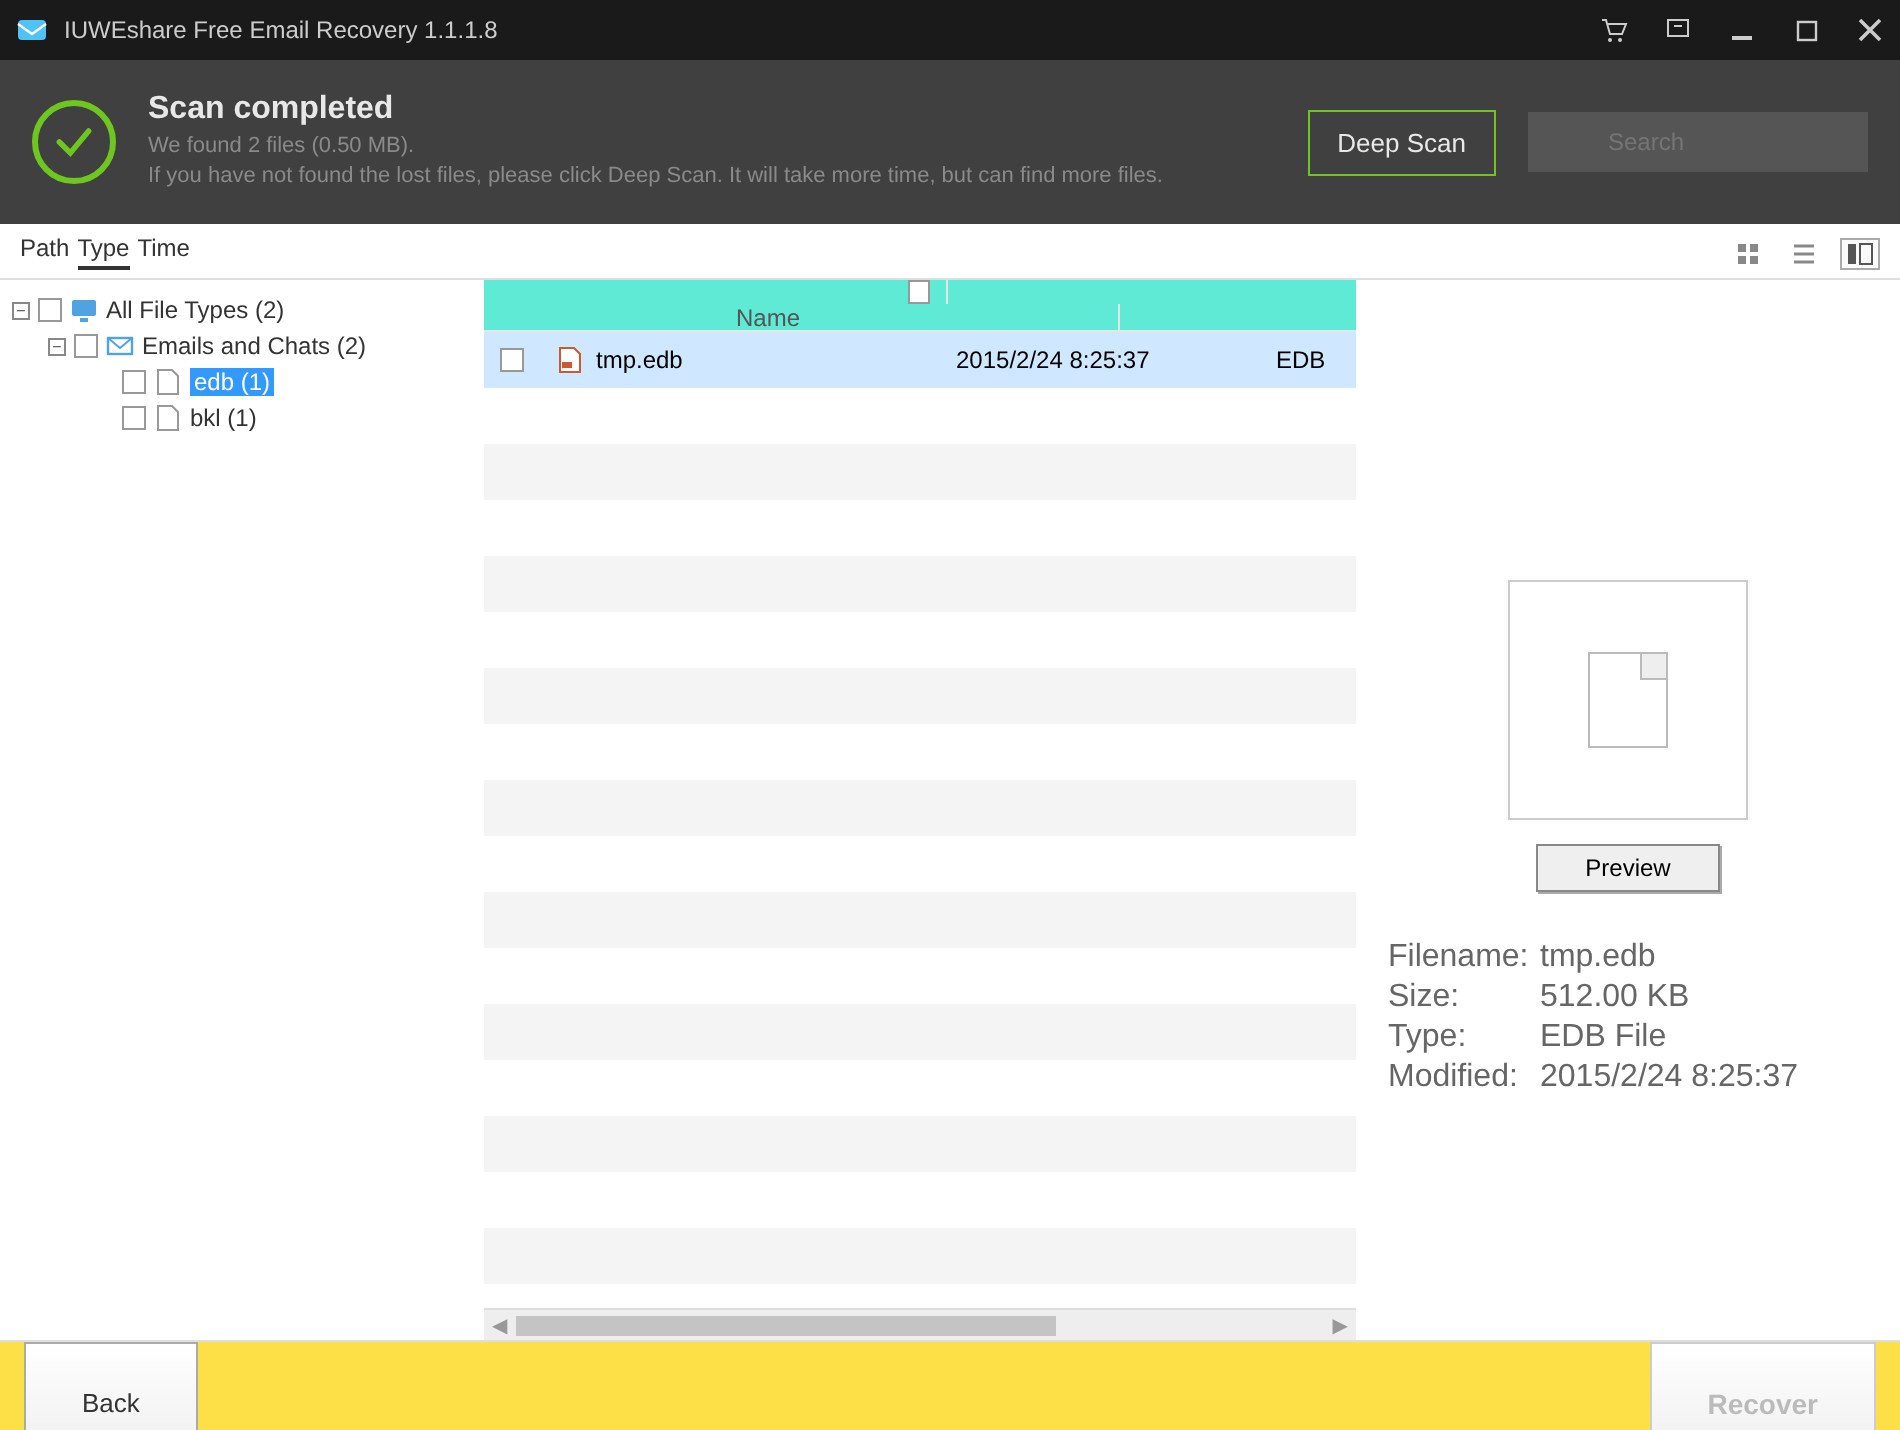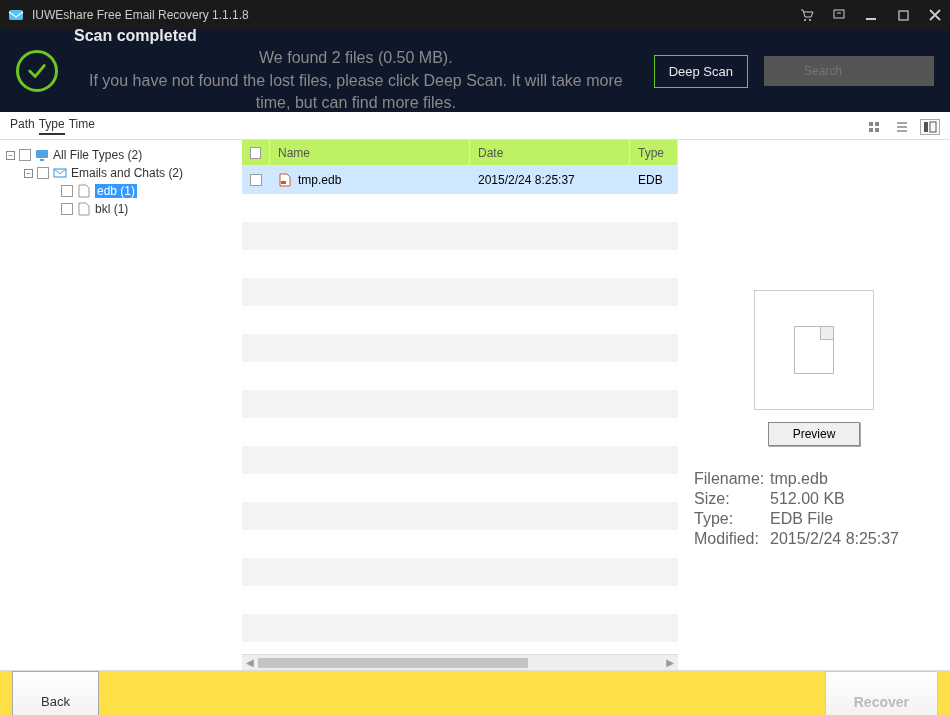--- a/index.html
+++ b/index.html
@@ -6,25 +6,25 @@
 body { font-family: Arial, sans-serif; font-size: 12px; width: 950px; height: 715px; overflow: hidden; background: #fff; }
 
 
 .titlebar { height: 30px; background: #1a1a1a; display: flex; align-items: center; padding: 0 8px; color: #ccc; }
 .titlebar .logo { width: 16px; height: 16px; margin-right: 8px; }
 .titlebar .title { flex: 1; font-size: 12px; }
 .titlebar .win-btns { display: flex; gap: 18px; align-items: center; }
 .titlebar .win-btn { color: #ccc; cursor: pointer; width: 14px; height: 14px; display: flex; align-items: center; justify-content: center; font-size: 14px; }
 
 
-.header { height: 82px; background: #0f172a; display: flex; align-items: center; padding: 10px 16px; gap: 16px; }
+.header { height: 82px; background: #404040; display: flex; align-items: center; padding: 10px 16px; gap: 16px; }
 .check-circle { width: 42px; height: 42px; border: 3px solid #6ec71e; border-radius: 50%; display: flex; align-items: center; justify-content: center; color: #6ec71e; font-size: 22px; flex-shrink: 0; }
 .header-text { flex: 1; }
 .header-text h1 { color: #e8e8e8; font-size: 16px; font-weight: bold; margin-bottom: 2px; }
-.header-text p { color: #8a8a8a; font-size: 16px; line-height: 1.4; text-align: center; }
+.header-text p { color: #8a8a8a; font-size: 11px; line-height: 1.4; }
 .deep-scan { border: 1px solid #6ec71e; color: #e8e8e8; background: transparent; padding: 8px 14px; font-size: 13px; cursor: pointer; }
 .search-wrap { background: #555; width: 170px; height: 30px; display: flex; align-items: center; padding: 0 8px; }
 .search-wrap input { background: transparent; border: none; color: #aaa; flex: 1; outline: none; font-size: 12px; margin-left: 32px; }
 .search-wrap .sicon { color: #888; }
 
 
 .subbar { height: 28px; border-bottom: 1px solid #ddd; display: flex; align-items: end; padding: 0 10px; background: #fff; }
 .tabs { display: flex; gap: 4px; padding-bottom: 4px; }
 .tab { color: #333; cursor: pointer; font-size: 12px; padding-bottom: 2px; }
 .tab.active { border-bottom: 2px solid #333; }
@@ -42,21 +42,21 @@
 .t-chk { width: 12px; height: 12px; border: 1px solid #999; background: #fff; }
 .t-icon { width: 14px; height: 14px; display: inline-flex; align-items: center; justify-content: center; }
 .t-label { }
 .t-label.sel { background: #3399ff; color: #fff; padding: 0 2px; }
 .tree-l1 { padding-left: 2px; }
 .tree-l2 { padding-left: 20px; }
 .tree-l3 { padding-left: 42px; text-align: center; }
 
 
 .filelist { flex: 1; display: flex; flex-direction: column; position: relative; }
-.fl-head { height: 26px; background: #bef264; border-bottom: 1px solid #e5e5e5; display: flex; align-items: center; color: #555; font-size: 12px; }
+.fl-head { height: 26px; background: #5eead4; border-bottom: 1px solid #e5e5e5; display: flex; align-items: center; color: #555; font-size: 12px; flex-direction: column; }
 .fl-head .col { border-right: 1px solid #e5e5e5; height: 100%; display: flex; align-items: center; padding: 0 8px; }
 .col-chk-h { width: 28px; justify-content: center; }
 .col-name { width: 200px; }
 .col-date { width: 160px; }
 .col-type { flex: 1; }
 .fl-body { flex: 1; overflow: hidden; }
 .fl-row { height: 28px; display: flex; align-items: center; }
 .fl-row.striped { background: #f4f4f4; }
 .fl-row.selected { background: #cfe8ff; }
 .fl-row .cell { padding: 0 8px; height: 100%; display: flex; align-items: center; gap: 6px; }

